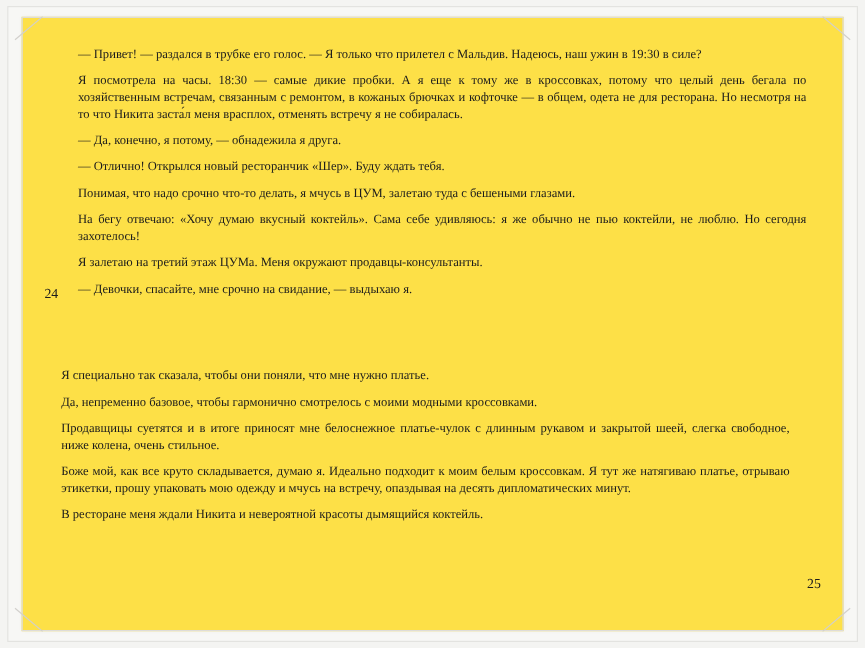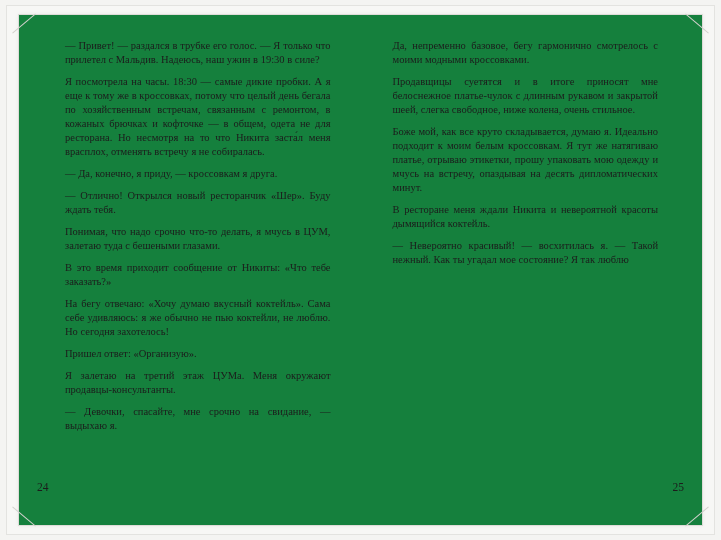--- a/index.html
+++ b/index.html
@@ -16,24 +16,25 @@
   }
   .outer-frame {
     position: absolute;
     left: 6px; top: 5px; right: 6px; bottom: 5px;
     border: 1px solid #e3e3e0;
     background: #f7f7f5;
   }
   .spread {
     position: absolute;
     left: 18px; top: 14px; right: 18px; bottom: 14px;
-    background: #15803d;
+    background: #fde047;
     border: 1px solid #dedcd8;
     box-shadow: 0 0 4px rgba(0,0,0,0.05);
     display: flex;
+    flex-direction: column;
   }
   
   .corner-mark {
     position: absolute;
     width: 30px;
     height: 1px;
     background: #d2d0cc;
   }
   .corner-mark.tl { left: -10px; top: 8px;   transform: rotate(-40deg); }
   .corner-mark.tr { right: -10px; top: 8px;  transform: rotate(40deg); }
@@ -76,35 +77,33 @@
 <div class="spread">
   <span class="corner-mark tl"></span>
   <span class="corner-mark tr"></span>
   <span class="corner-mark bl"></span>
   <span class="corner-mark br"></span>
 
   <div class="page left">
     <div class="text-column">
         <p>— Привет! — раздался в трубке его голос. — Я только что прилетел с Мальдив. Надеюсь, наш ужин в 19:30 в силе?</p>
         <p>Я посмотрела на часы. 18:30 — самые дикие пробки. А я еще к тому же в кроссовках, потому что целый день бегала по хозяйственным встречам, связанным с ремонтом, в кожаных брючках и кофточке — в общем, одета не для ресторана. Но несмотря на то что Никита заста́л меня врасплох, отменять встречу я не собиралась.</p>
-        <p>— Да, конечно, я приду, — кроссовкам я друга.</p>
+        <p>— Да, конечно, я потому, — обнадежила я друга.</p>
         <p>— Отлично! Открылся новый ресторанчик «Шер». Буду ждать тебя.</p>
         <p>Понимая, что надо срочно что-то делать, я мчусь в ЦУМ, залетаю туда с бешеными глазами.</p>
-        <p>В это время приходит сообщение от Никиты: «Что тебе заказать?»</p>
         <p>На бегу отвечаю: «Хочу думаю вкусный коктейль». Сама себе удивляюсь: я же обычно не пью коктейли, не люблю. Но сегодня захотелось!</p>
-        <p>Пришел ответ: «Организую».</p>
         <p>Я залетаю на третий этаж ЦУМа. Меня окружают продавцы-консультанты.</p>
         <p>— Девочки, спасайте, мне срочно на свидание, — выдыхаю я.</p>
       </div>
     <div class="page-number">24</div>
   </div>
 
   <div class="page right">
     <div class="text-column">
-        <p>Да, непременно базовое, бегу гармонично смотрелось с моими модными кроссовками.</p>
+        <p>Я специально так сказала, чтобы они поняли, что мне нужно платье.</p>
+        <p>Да, непременно базовое, чтобы гармонично смотрелось с моими модными кроссовками.</p>
         <p>Продавщицы суетятся и в итоге приносят мне белоснежное платье-чулок с длинным рукавом и закрытой шеей, слегка свободное, ниже колена, очень стильное.</p>
         <p>Боже мой, как все круто складывается, думаю я. Идеально подходит к моим белым кроссовкам. Я тут же натягиваю платье, отрываю этикетки, прошу упаковать мою одежду и мчусь на встречу, опаздывая на десять дипломатических минут.</p>
         <p>В ресторане меня ждали Никита и невероятной красоты дымящийся коктейль.</p>
-        <p>— Невероятно красивый! — восхитилась я. — Такой нежный. Как ты угадал мое состояние? Я так люблю</p>
       </div>
     <div class="page-number">25</div>
   </div>
 </div>
 
 </body></html>

